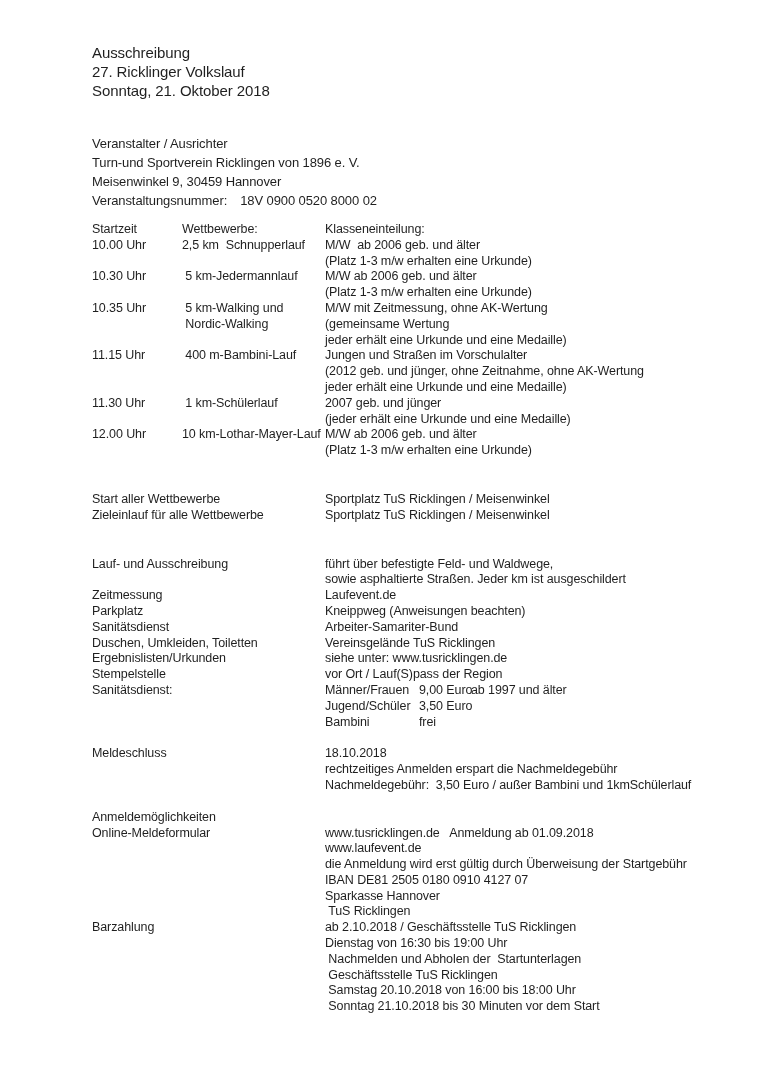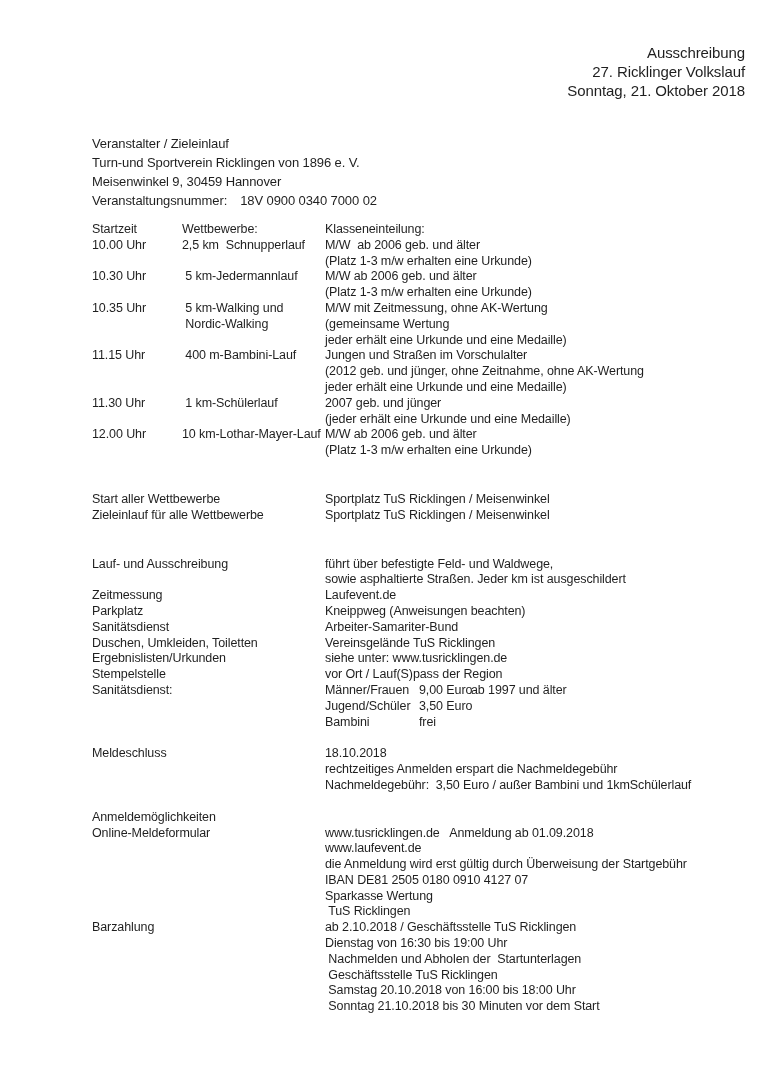--- a/index.html
+++ b/index.html
@@ -13,21 +13,21 @@
     font-family: "Liberation Sans", sans-serif;
     font-size: 12.5px;
     line-height: 15.8px;
     letter-spacing: -0.1px;
     padding: 43px 18px 0 92px;
     overflow: hidden;
   }
   .pre { white-space: pre; }
 
   
-  .title-block { font-size: 15px; line-height: 19px; text-align: right; }
+  .title-block { font-size: 15px; line-height: 19px; }
 
   
   .organizer-block { margin-top: 34px; font-size: 13px; line-height: 19px; }
   .evnum-row { display: flex; align-items: flex-end; }
   .evnum-row .evnum-value { margin-left: 13px; }
 
   
   .schedule { margin-top: 12px; }
   .sched-head, .sched-row {
     display: grid;
@@ -51,26 +51,26 @@
 
 <div class="page">
 
   <div class="title-block">
     <div class="pre">Ausschreibung</div>
     <div class="pre">27. Ricklinger Volkslauf</div>
     <div class="pre">Sonntag, 21. Oktober 2018</div>
   </div>
 
   <div class="organizer-block">
-    <div class="pre">Veranstalter / Zieleinlauf</div>
+    <div class="pre">Veranstalter / Ausrichter</div>
     <div class="pre">Turn-und Sportverein Ricklingen von 1896 e. V.</div>
     <div class="pre">Meisenwinkel 9, 30459 Hannover</div>
     <div class="evnum-row">
       <span class="pre">Veranstaltungsnummer:</span>
-      <span class="pre evnum-value">18V 0900 0340 7000 02</span>
+      <span class="pre evnum-value">18V 0900 0520 8000 02</span>
     </div>
   </div>
 
   <div class="schedule">
     <div class="sched-head">
       <div class="pre">Startzeit</div>
       <div class="pre">Wettbewerbe:</div>
       <div class="pre">Klasseneinteilung:</div>
     </div>
 
@@ -222,21 +222,21 @@
   <div class="section-gap-lg">
     <div class="pre">Anmeldemöglichkeiten</div>
 
     <div class="info-row">
       <div class="pre">Online-Meldeformular</div>
       <div>
         <div class="pre">www.tusricklingen.de   Anmeldung ab 01.09.2018</div>
         <div class="pre">www.laufevent.de</div>
         <div class="pre">die Anmeldung wird erst gültig durch Überweisung der Startgebühr</div>
         <div class="pre">IBAN DE81 2505 0180 0910 4127 07</div>
-        <div class="pre">Sparkasse Wertung</div>
+        <div class="pre">Sparkasse Hannover</div>
         <div class="pre"> TuS Ricklingen</div>
       </div>
     </div>
 
     <div class="info-row">
       <div class="pre">Barzahlung</div>
       <div>
         <div class="pre">ab 2.10.2018 / Geschäftsstelle TuS Ricklingen</div>
         <div class="pre">Dienstag von 16:30 bis 19:00 Uhr</div>
         <div class="pre"> Nachmelden und Abholen der  Startunterlagen</div>

